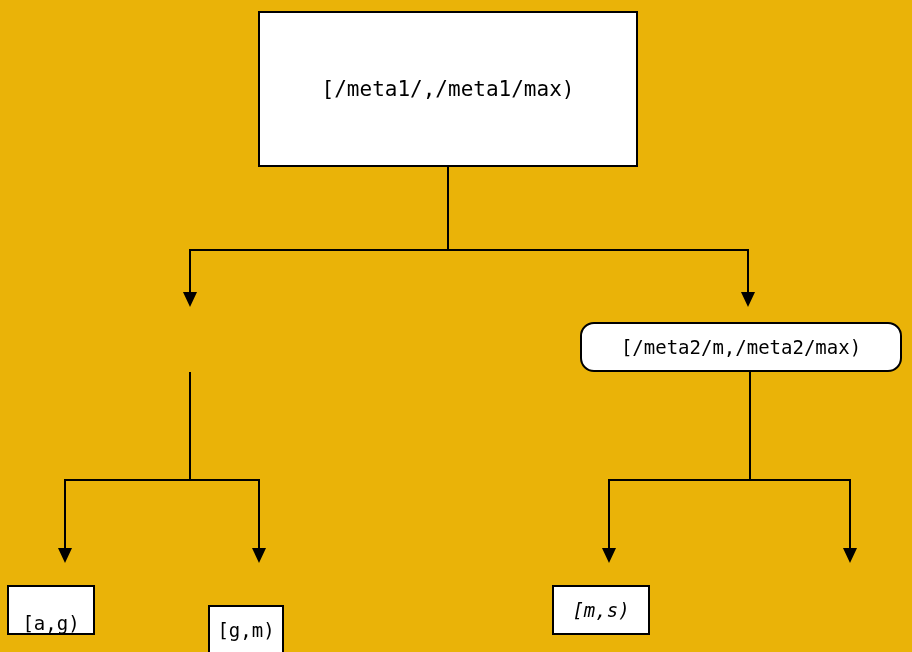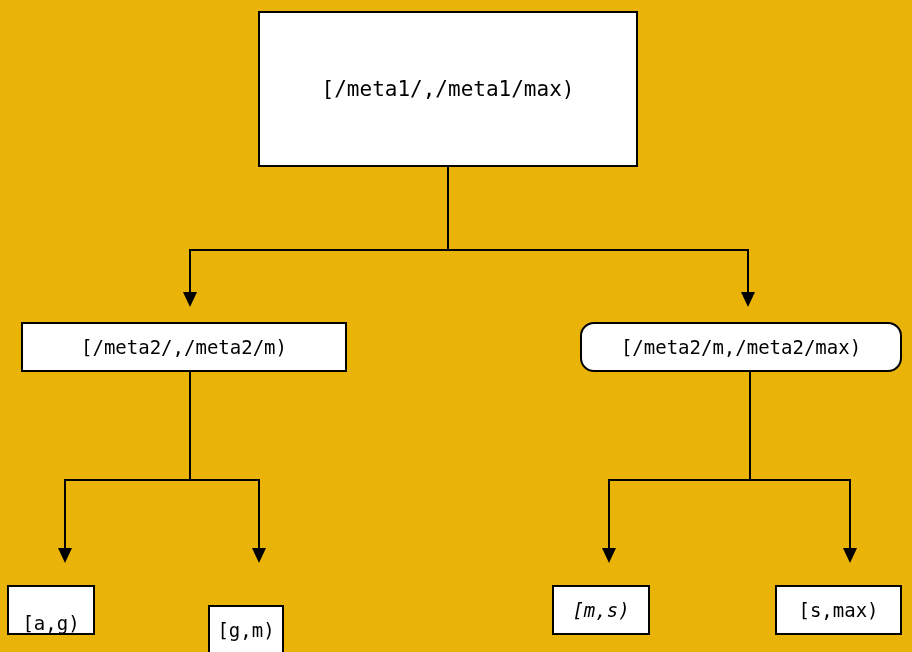--- a/index.html
+++ b/index.html
@@ -117,23 +117,20 @@
     <span class="node-label">[/meta1/,/meta1/max)</span>
   </div>
 
   <div class="edge-v" style="left:447px; top:167px; height:84px;"></div>
   <div class="edge-h" style="left:189px; top:249px; width:560px;"></div>
   <div class="edge-v" style="left:189px; top:249px; height:44px;"></div>
   <div class="arrowhead" style="left:183px; top:292px;"></div>
   <div class="edge-v" style="left:747px; top:249px; height:44px;"></div>
   <div class="arrowhead" style="left:741px; top:292px;"></div>
 
-  <div class="node" id="node-mid-left">
-    <span class="node-label">[/meta2/,/meta2/m)</span>
-  </div>
 
   <div class="node" id="node-mid-right">
     <span class="node-label">[/meta2/m,/meta2/max)</span>
   </div>
 
   <div class="edge-v" style="left:189px; top:372px; height:109px;"></div>
   <div class="edge-h" style="left:64px; top:479px; width:196px;"></div>
   <div class="edge-v" style="left:64px; top:479px; height:70px;"></div>
   <div class="arrowhead" style="left:58px; top:548px;"></div>
   <div class="edge-v" style="left:258px; top:479px; height:70px;"></div>
@@ -151,17 +148,14 @@
   </div>
 
   <div class="node leaf" id="node-leaf-gm">
     <span class="node-label">[g,m)</span>
   </div>
 
   <div class="node leaf" id="node-leaf-ms">
     <span class="node-label">[m,s)</span>
   </div>
 
-  <div class="node leaf" id="node-leaf-smax">
-    <span class="node-label">[s,max)</span>
-  </div>
 
 </div>
 
 </body></html>

